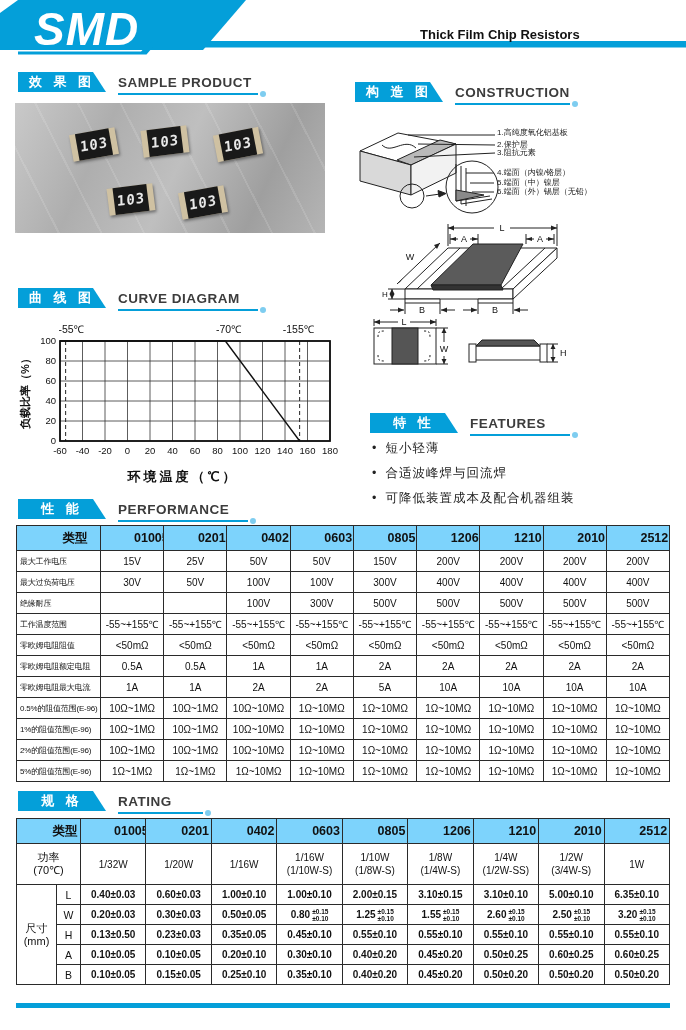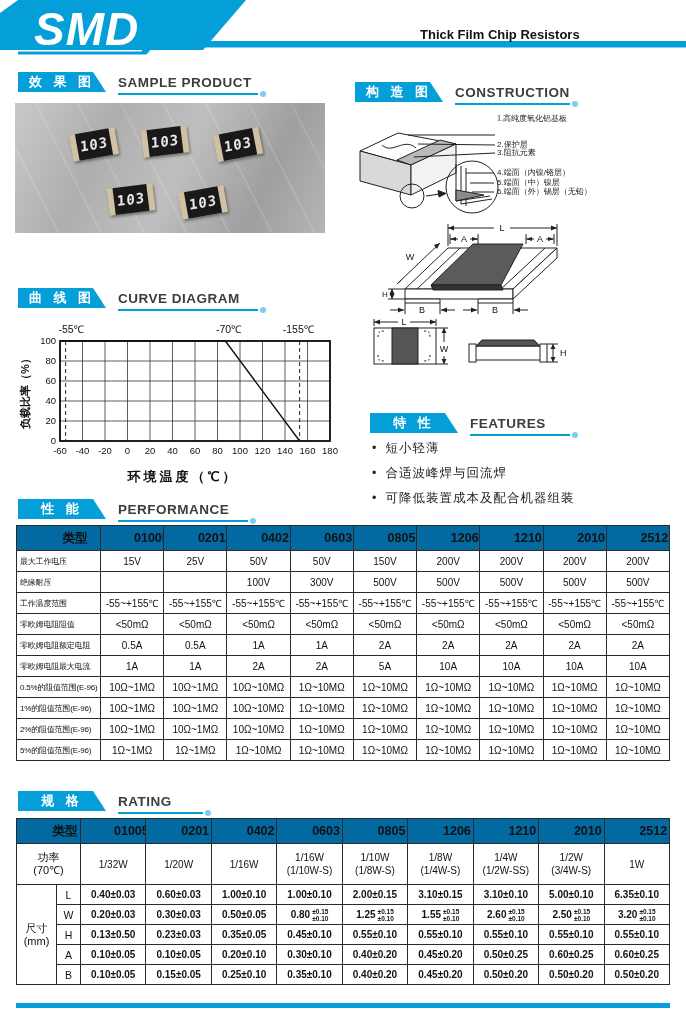--- a/index.html
+++ b/index.html
@@ -40,21 +40,21 @@
   .dimsvg{position:absolute;left:380px;top:212px;}
   .tvsvg{position:absolute;left:372px;top:316px;}
   
   .features{position:absolute;left:372px;top:440px;margin:0;padding:0;list-style:none;}
   .features li{font-size:12.5px;margin:0 0 8px;color:#222;letter-spacing:1px;}
   .features li::before{content:"\2022";margin-right:8px;}
   
   .dtable{position:absolute;border-collapse:collapse;table-layout:fixed;background:#fff;}
   .dtable th,.dtable td{border:1px solid #2a2a2a;text-align:center;padding:0;overflow:hidden;
       white-space:nowrap;font-weight:normal;}
-  .dtable thead th{background:#0369a1;font-size:12.5px;font-weight:bold;height:24px;padding-left:33px;}
+  .dtable thead th{background:#7dd3fc;font-size:12.5px;font-weight:bold;height:24px;padding-left:33px;}
   .perf{left:16px;top:525px;width:654px;}
   .perf tbody th{font-size:8px;text-align:left;padding-left:3px;letter-spacing:-.2px;}
   .perf tbody td{font-size:10px;height:20px;}
   .rating{left:16px;top:818px;width:654px;}
   .rating td{font-size:10px;}
   .rating .power-label,.rating .dim-label{font-size:11px;white-space:pre-line;line-height:13px;}
   .rating tr.power td{height:40px;white-space:pre-line;line-height:13px;}
   .rating tr.dim td{height:19px;font-weight:bold;}
   .rating .dim-letter{font-size:10.5px;}
   .tol{display:inline-flex;flex-direction:column;vertical-align:middle;margin-left:2px;
@@ -119,21 +119,21 @@
       <circle cx="60" cy="93" r="12"></circle>
       <path d="M74,93 L88,91"></path>
       <polygon points="94,90.5 86,87.5 87,94" fill="#222"></polygon>
       <circle cx="120" cy="84" r="26"></circle>
       <path d="M104,61 L104,98 M109,63 L109,101 M114,65 L114,103"></path>
       <polygon points="104,98 132,92 104,87" fill="#8a8a8a"></polygon>
       <path d="M104,98 L138,93 M109,101 L140,96"></path>
       <path d="M114,70 L142,70 M118,80 L142,80 M120,89 L142,89"></path>
     </g>
   </svg>
-  <div class="clabel" style="left:497px;top:114px;font-family:Liberation Serif, serif;">1.高纯度氧化铝基板</div>
+  <div class="clabel" style="left:497px;top:128px;">1.高纯度氧化铝基板</div>
   <div class="clabel" style="left:497px;top:140px;">2.保护层</div>
   <div class="clabel" style="left:497px;top:148px;">3.阻抗元素</div>
   <div class="clabel" style="left:497px;top:168px;">4.端面（内镍/铬层）</div>
   <div class="clabel" style="left:497px;top:178px;">5.端面（中）镍层</div>
   <div class="clabel" style="left:497px;top:187px;">6.端面（外）锡层（无铅）</div>
 
   <svg class="dimsvg" width="300" height="110" viewBox="0 0 300 110">
     <g stroke="#222" stroke-width="1" fill="none">
       <polygon points="68,36 177,36 133,77 25,77" fill="#fff"></polygon>
       <path d="M80,36 L37,77 M165,36 L121,77"></path>
@@ -319,20 +319,32 @@
           <td>25V</td>
           <td>50V</td>
           <td>50V</td>
           <td>150V</td>
           <td>200V</td>
           <td>200V</td>
           <td>200V</td>
           <td>200V</td>
         </tr>
         <tr>
+          <th>最大过负荷电压</th>
+          <td>30V</td>
+          <td>50V</td>
+          <td>100V</td>
+          <td>100V</td>
+          <td>300V</td>
+          <td>400V</td>
+          <td>400V</td>
+          <td>400V</td>
+          <td>400V</td>
+        </tr>
+        <tr>
           <th>绝缘耐压</th>
           <td></td>
           <td></td>
           <td>100V</td>
           <td>300V</td>
           <td>500V</td>
           <td>500V</td>
           <td>500V</td>
           <td>500V</td>
           <td>500V</td>

